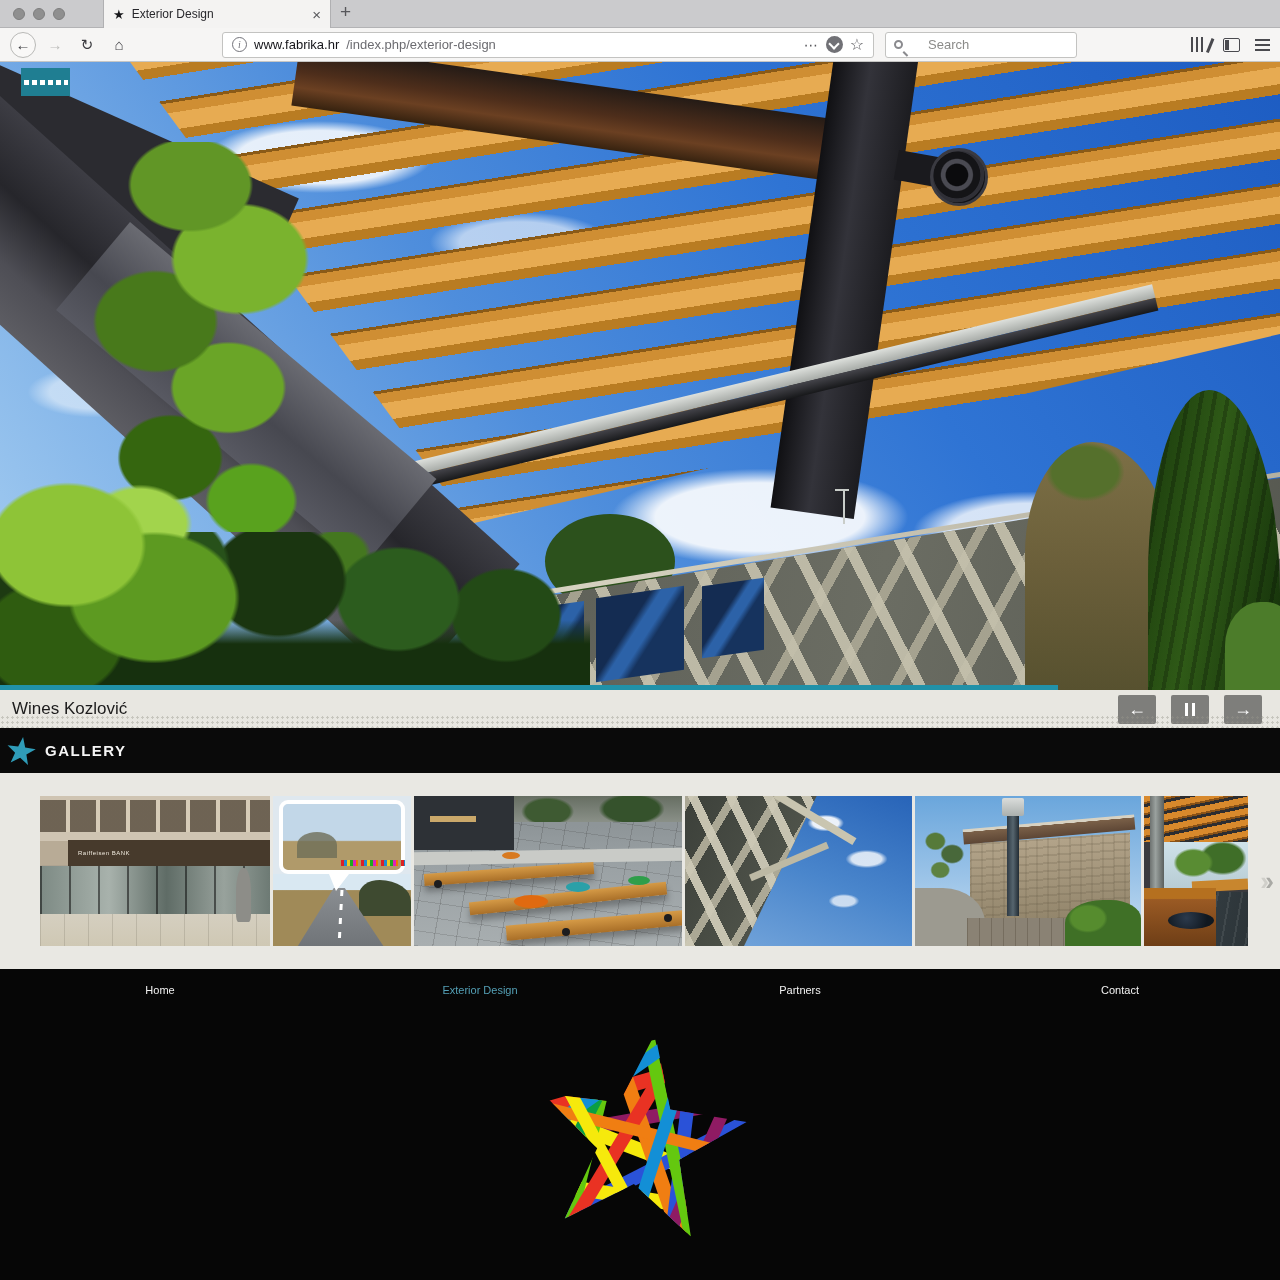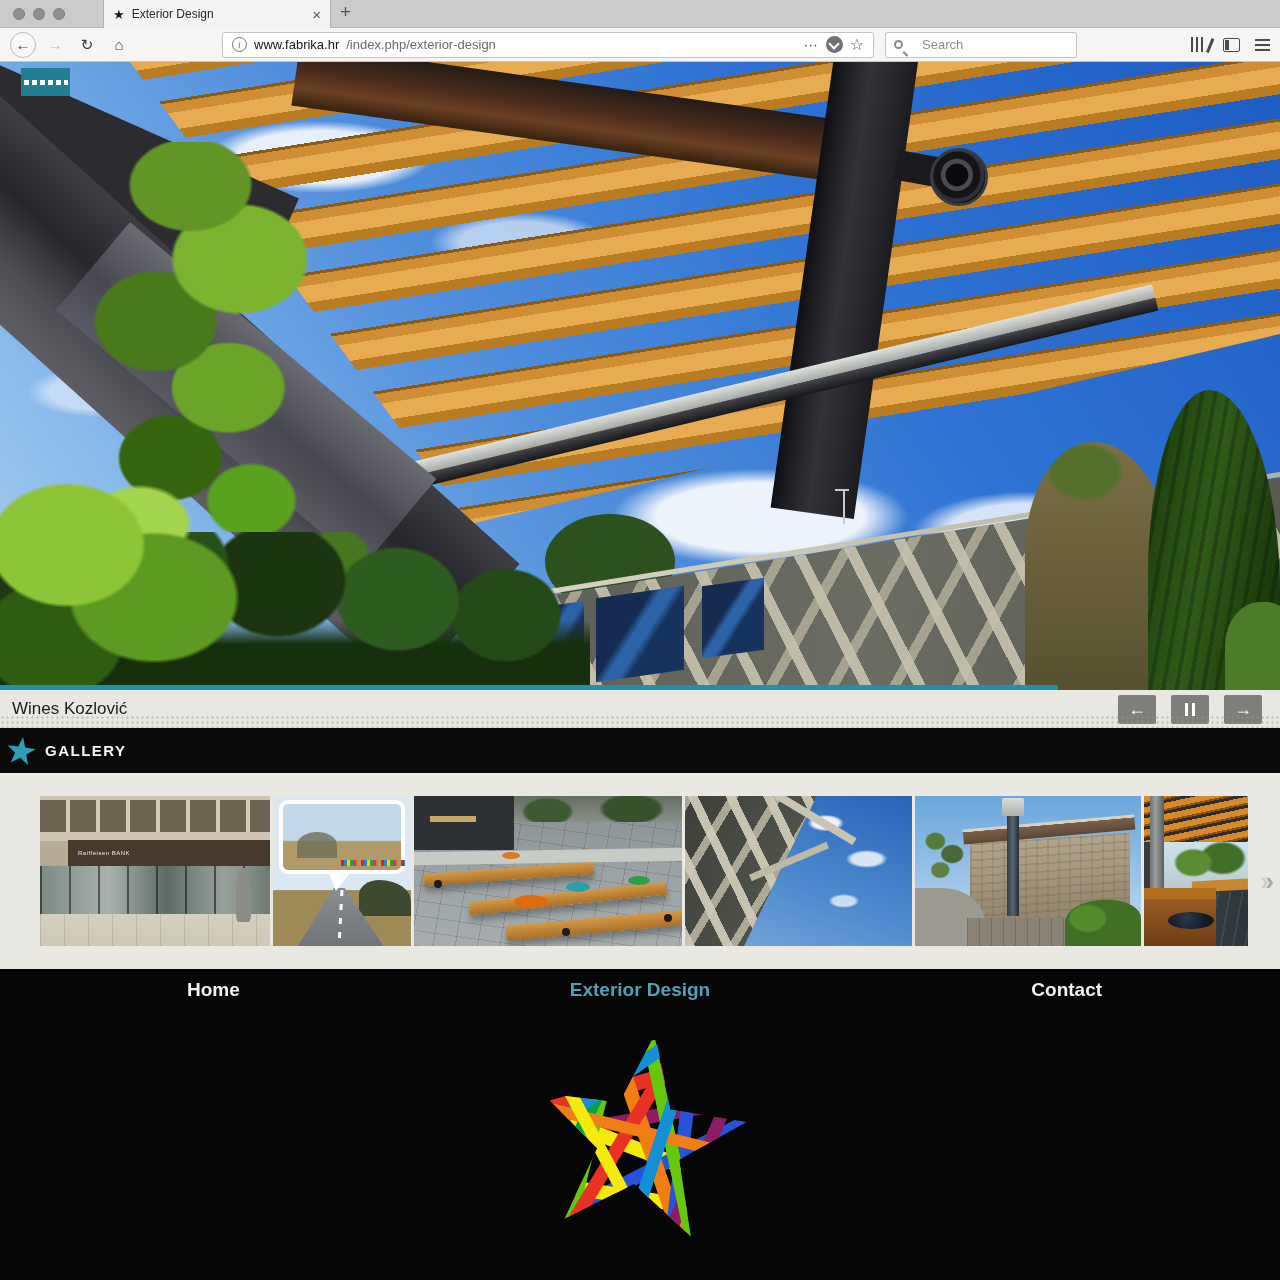--- a/index.html
+++ b/index.html
@@ -21,21 +21,21 @@
   .spacer-fixed{width:84px}
   .urlbar{width:652px;height:26px;background:#fff;border:1px solid #c3c3c1;border-radius:3px;display:flex;align-items:center;padding:0 9px;gap:7px}
   .info-i{width:15px;height:15px;border:1.4px solid #73737a;border-radius:50%;font-size:10px;color:#73737a;display:flex;align-items:center;justify-content:center;font-style:italic;font-family:"Liberation Serif",serif}
   .url-domain{font-size:13px;color:#15151a}
   .url-path{font-size:13px;color:#6b6b70}
   .url-flex{flex:1}
   .dots3{font-size:14px;color:#56565b;letter-spacing:1px}
   .pocket{width:17px;height:17px;border-radius:50%;background:#717176;position:relative}
   .pocket::after{content:"";position:absolute;left:4.5px;top:4px;width:6px;height:6px;border-right:2px solid #fff;border-bottom:2px solid #fff;transform:rotate(45deg)}
   .bstar{font-size:16px;color:#56565b;line-height:1}
-  .searchbox{margin-left:11px;width:192px;height:26px;background:#fff;border:1px solid #c3c3c1;border-radius:3px;display:flex;align-items:center;padding:0 8px;gap:19px}
+  .searchbox{margin-left:11px;width:192px;height:26px;background:#fff;border:1px solid #c3c3c1;border-radius:3px;display:flex;align-items:center;padding:0 8px;gap:25px}
   .mag{width:9px;height:9px;border:2px solid #8a8a8e;border-radius:50%;position:relative}
   .mag::after{content:"";position:absolute;left:8px;top:9px;width:6px;height:2px;background:#8a8a8e;transform:rotate(45deg);transform-origin:0 0}
   .search-ph{font-size:13px;color:#8b8b89}
   .flexgrow{flex:1}
   .ricon{margin-left:15px;color:#4a4a4f}
   .lib{display:flex;gap:2.5px;align-items:flex-end;height:15px}
   .lib i{display:block;width:2.5px;height:15px;background:#4a4a4f}
   .lib i.sl{transform:rotate(22deg);transform-origin:bottom left}
   .sidebar-ic{width:17px;height:14px;border:1.6px solid #4a4a4f;border-radius:2px;position:relative}
   .sidebar-ic::after{content:"";position:absolute;left:1px;top:1px;bottom:1px;width:4px;background:#4a4a4f}
@@ -200,21 +200,21 @@
     radial-gradient(36px 26px at 70% 35%,#3f6e28 0 55%,transparent 66%),linear-gradient(180deg,#cfe2ea,#b8ccd4)}
   .t6 .post1{left:6px;top:0;width:14px;height:150px;background:linear-gradient(90deg,#6d7270,#9aa19e 40%,#5a5f5d)}
   .t6 .post2{left:36px;top:10px;width:13px;height:140px;background:linear-gradient(90deg,#747977,#a2a9a6 40%,#60_6563)}
   .t6 .benchback{left:48px;top:84px;width:56px;height:11px;background:#c8862e;transform:rotate(-3deg)}
   .t6 .deck{left:0;top:96px;width:104px;height:54px;background:repeating-linear-gradient(100deg,rgba(255,255,255,.08) 0 2px,transparent 2px 12px),linear-gradient(100deg,#3c464c,#2c3438)}
   .t6 .benchfront{left:0;top:92px;width:72px;height:58px;background:linear-gradient(180deg,#b5701f 0 18%,#9a5a24 20%,#6e3e16)}
   .t6 .bowl{left:24px;top:116px;width:46px;height:17px;border-radius:50%;background:radial-gradient(circle at 40% 35%,#2c3a4c,#101820 70%)}
   
   .footer{background:#060606;height:312px}
   .mainnav{display:flex;height:42px}
-  .navitem{flex:1;text-align:center;line-height:42px;font-size:19px;font-weight:bold;color:#f2f2f2}
+  .navitem{flex:1;text-align:center;line-height:42px;font-size:11px;font-weight:normal;color:#f2f2f2}
   .navitem.active{color:#54a0b6}
   .logo-wrap{display:flex;justify-content:center;margin-top:8px}
   .copyright{text-align:center;font-size:11px;color:#4e4e4e;margin-top:8px}
 </style>
 </head>
 <body>
 
 <div class="titlebar">
   <div class="lights">
     <span class="light"></span>
@@ -389,20 +389,21 @@
     </div>
 
   </div>
   <span class="next-arrow">›</span>
 </div>
 
 <div class="footer">
   <div class="mainnav">
     <span class="navitem">Home</span>
     <span class="navitem active">Exterior Design</span>
+    <span class="navitem">Partners</span>
     <span class="navitem">Contact</span>
   </div>
   <div class="logo-wrap">
     <svg width="232" height="232" viewBox="0 0 240 240">
       <defs>
         <clipPath id="sc">
           <polygon points="135.6,15.1 151.3,93.6 230.3,106.5 160.4,145.7 172.6,224.9 113.7,170.6 42.2,206.5 75.7,133.8 19.3,76.9 98.9,86.3"></polygon>
         </clipPath>
       </defs>
       <g clip-path="url(#sc)">

